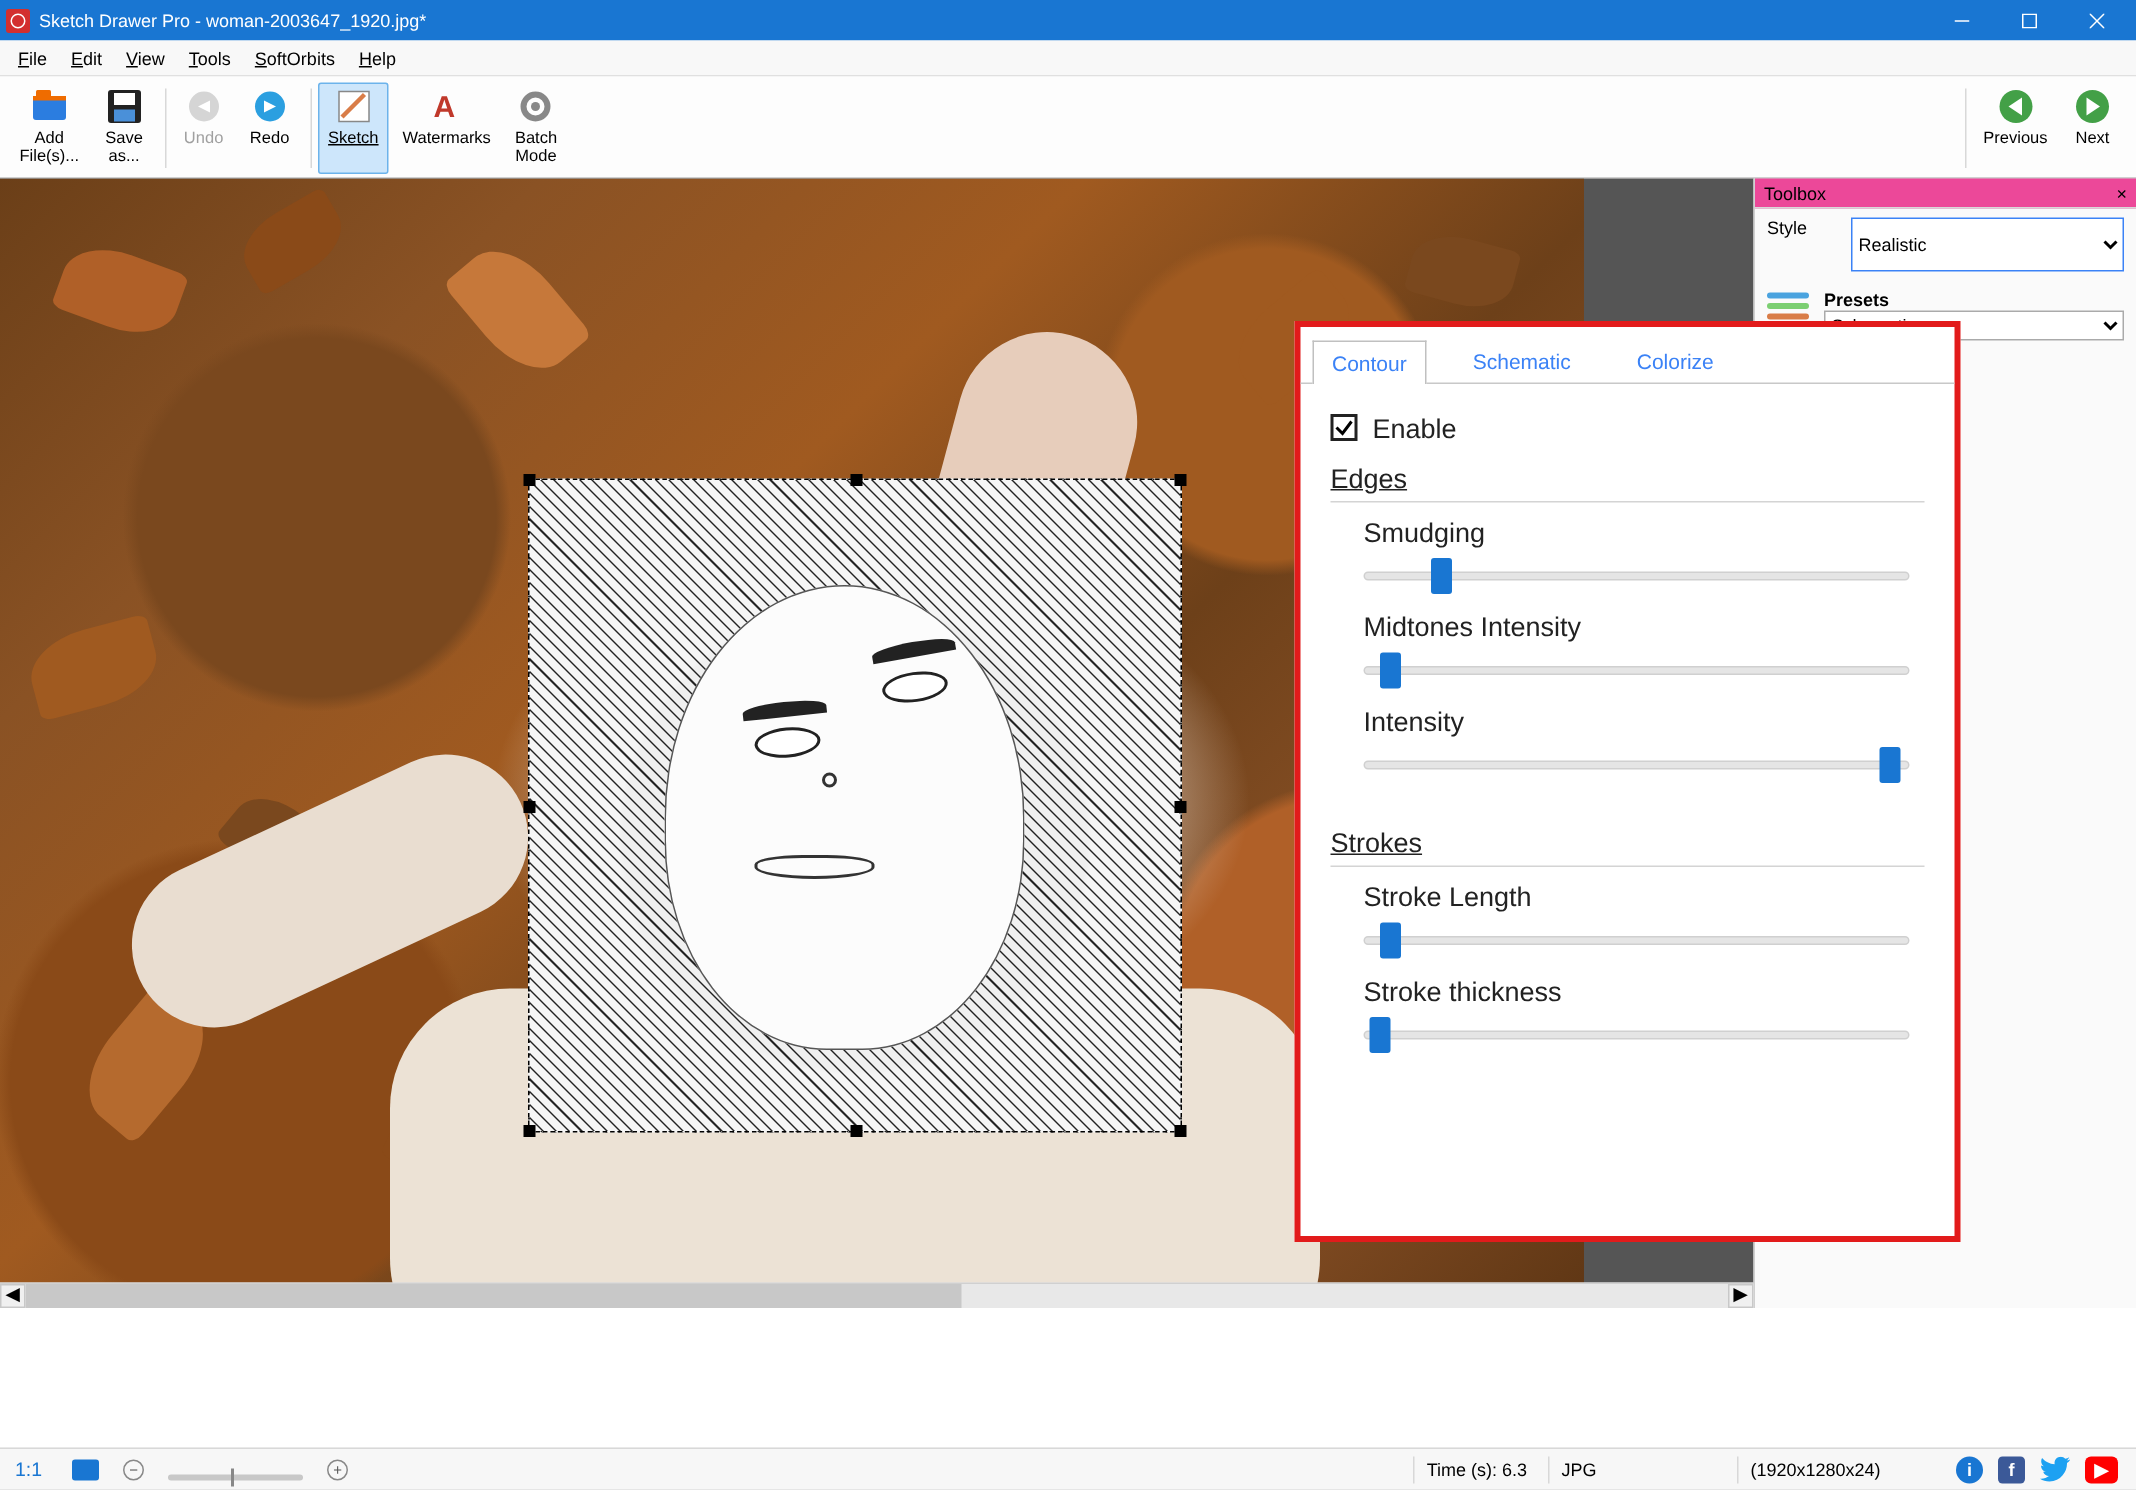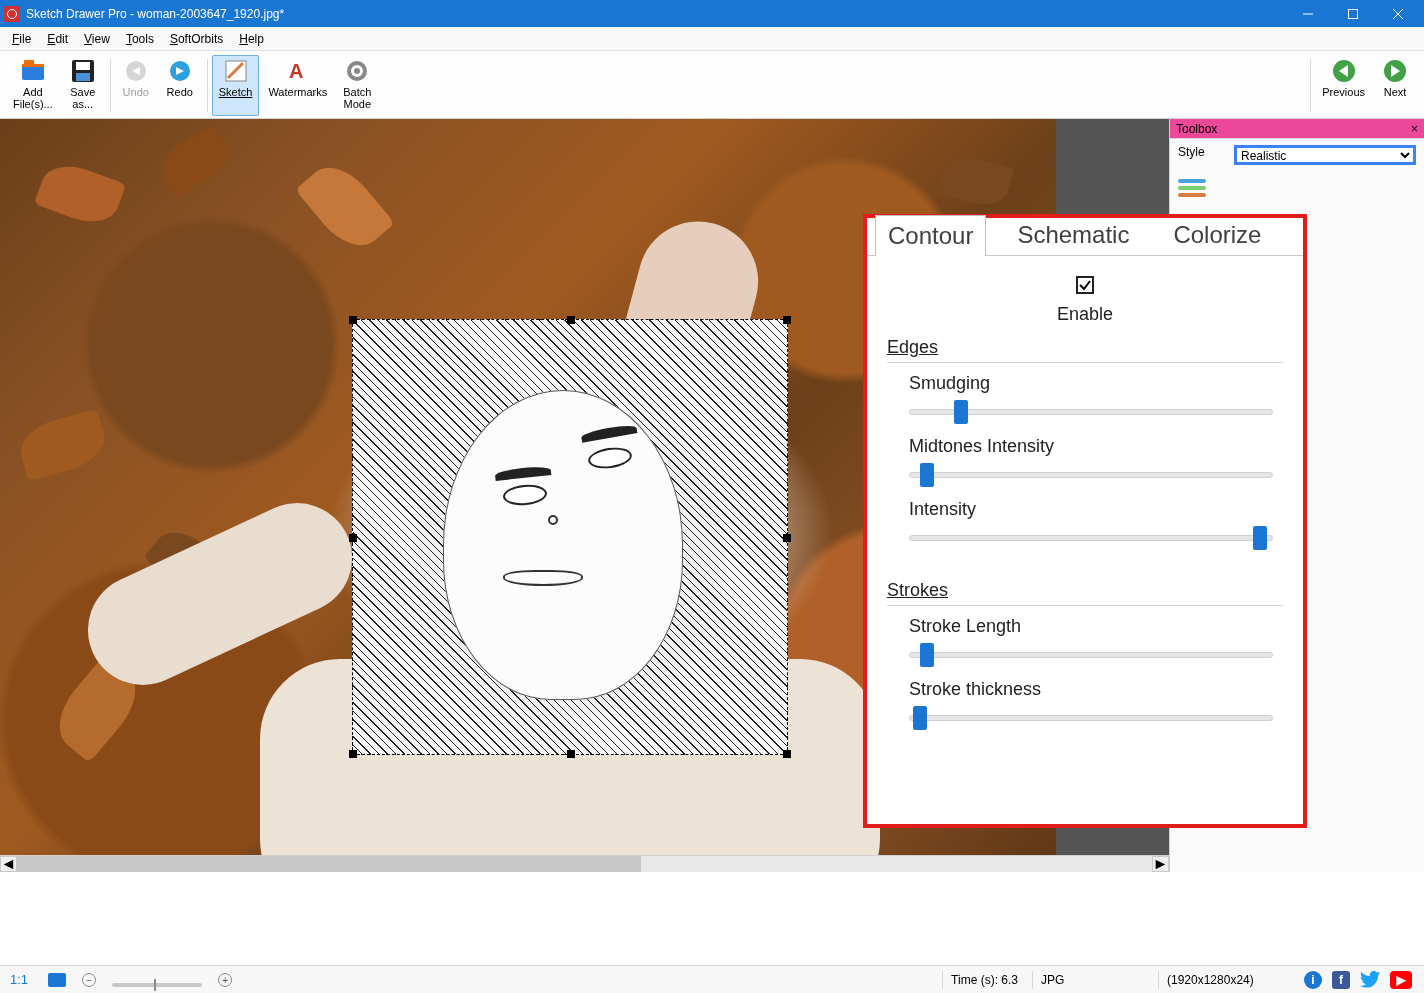--- a/index.html
+++ b/index.html
@@ -57,33 +57,33 @@
 .h-nw{left:-4px;top:-4px}.h-n{left:214px;top:-4px}.h-ne{right:-4px;top:-4px}
 .h-w{left:-4px;top:214px}.h-e{right:-4px;top:214px}
 .h-sw{left:-4px;bottom:-4px}.h-s{left:214px;bottom:-4px}.h-se{right:-4px;bottom:-4px}
 
 
 .right-panel { position:absolute; top:119px; right:0; width:255px; background:#fafafa; border-left:1px solid #d0d0d0; height:753px; font-size:12px; }
 .panel-header { height:20px; background:#ec4899; border-bottom:1px solid #d8d8d8; padding:2px 6px; display:flex; align-items:center; }
 .panel-header .close { margin-left:auto; cursor:pointer; }
 .panel-row { display:flex; align-items:flex-start; padding:6px 8px; gap:8px; }
 .panel-row label { width:48px; }
-.panel-row select { flex:1; height:20px; font-size:12px; border:3px solid #3b82f6; background:#fff; }
+.panel-row select { flex:1; height:36px; font-size:12px; border:1px solid #3b82f6; background:#fff; }
 .preset-icon { width:28px; height:22px; display:flex; flex-direction:column; justify-content:space-around; margin-right:2px;}
 .preset-icon span{height:4px;background:#4aa3df;border-radius:2px;}
 .preset-icon span:nth-child(2){background:#7ccf72;}
 .preset-icon span:nth-child(3){background:#d97d48;}
 
 
 .options-panel { position:absolute; left:863px; top:214px; width:444px; height:614px; background:#fff; border:4px solid #e21b1b; }
-.tabs { display:flex; border-bottom:1px solid #c8c8c8; height:38px; align-items:flex-end; padding:0 8px; gap:18px; font-size:24px; color:#404040; }
+.tabs { display:flex; border-bottom:1px solid #c8c8c8; height:38px; align-items:flex-end; padding:0 8px; gap:18px; font-size:14px; color:#3b82f6; }
 .tab { padding:6px 12px 6px 12px; cursor:pointer; border:1px solid transparent; border-bottom:none; }
 .tab.active { border-color:#c0c0c0; background:#fff; position:relative; top:1px; }
 .opt-body { padding:14px 20px; font-size:18px; color:#222; }
-.chk { display:flex; align-items:center; gap:10px; margin:6px 0 12px 0;flex-direction:column;}
+.chk { display:flex; gap:10px; margin:6px 0 12px 0;}
 .chk .box { width:18px; height:18px; border:2px solid #222; display:flex; align-items:center; justify-content:center; }
 .chk .box svg{width:14px;height:14px;}
 .group-title { font-size:18px; margin:10px 0 2px 0;text-decoration:underline; }
 .group-rule { height:1px; background:#d4d4d4; margin:4px 0 6px 0; }
 .slider-label { font-size:18px; margin:10px 0 4px 22px; }
 .slider { position:relative; height:28px; margin:0 0 4px 22px; }
 .slider .track { position:absolute; left:0; right:10px; top:11px; height:6px; background:#e5e5e5; border-radius:3px; border:1px solid #d0d0d0;}
 .slider .thumb { position:absolute; top:2px; width:14px; height:24px; background:#1976d2; border-radius:2px; cursor:pointer; }
 
 
@@ -287,20 +287,24 @@
   <div class="panel-row">
     <label>Style</label>
     <select><option>Realistic</option></select>
   </div>
   <div class="panel-row" style="align-items:flex-start;">
     <div class="preset-icon">
         <span></span>
         <span></span>
         <span></span>
       </div>
+    <div style="flex:1;">
+      <div style="font-weight:bold;">Presets</div>
+      <select style="width:100%;height:20px;font-size:12px;border:1px solid #aaa;"><option>Schematic</option></select>
+    </div>
   </div>
 </div>
 
 <div class="options-panel">
   <div class="tabs">
     <div class="tab active">Contour</div>
     <div class="tab">Schematic</div>
     <div class="tab">Colorize</div>
   </div>
   <div class="opt-body">

